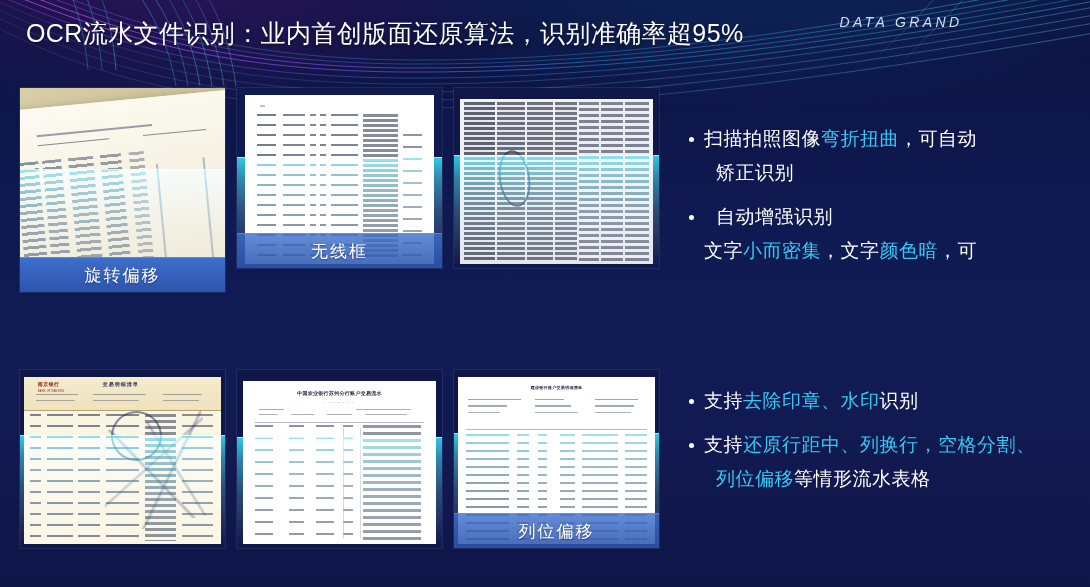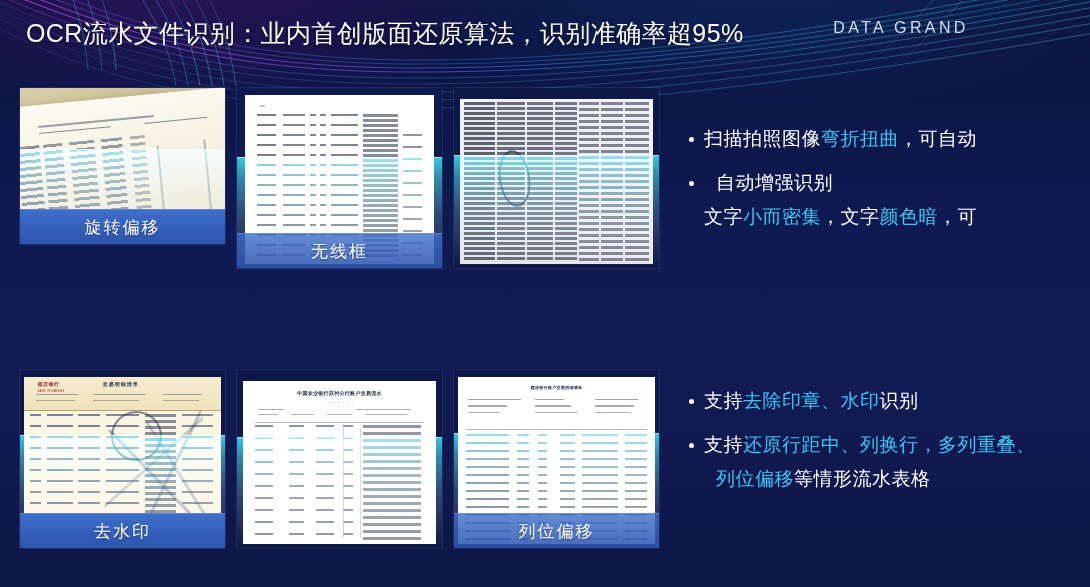--- a/index.html
+++ b/index.html
@@ -31,22 +31,22 @@
     font-size:25px; line-height:33px; color:#ffffff;
     letter-spacing:.4px; white-space:nowrap;
     text-shadow:0 1px 3px rgba(0,0,0,.45);
   }
   #brand { position:absolute; right:20px; top:12px; text-align:center; width:150px; }
   #brand .cn {
     font-size:21px; color:#ffffff; letter-spacing:2px;
     line-height:25px; font-weight:700;
   }
   #brand .en {
-    font-size:16px; color:#d6deef; letter-spacing:3.4px;
-    line-height:16px; margin-top:8px;
+    font-size:14px; color:#d6deef; letter-spacing:3.4px;
+    line-height:16px; margin-top:2px;font-style:italic;
   }
 
   
   .card {
     position:absolute;
     background:#0f1748;
     box-shadow:0 0 0 1px rgba(120,160,230,.14);
     overflow:hidden;
   }
   .shot { position:absolute; inset:0; overflow:hidden; background:#ffffff; }
@@ -141,21 +141,21 @@
     </g>
   </svg>
 
   <div id="header">
     <div id="page-title">OCR流水文件识别：业内首创版面还原算法，识别准确率超95%</div>
     <div id="brand">
       <div class="en">DATA GRAND</div>
     </div>
   </div>
 
-  <div class="card" style="left:20px; top:88px; width:205px; height:156px;">
+  <div class="card" style="left:20px; top:88px; width:205px; height:204px;">
     <div class="shot">
       <div class="paper" style="background:linear-gradient(160deg,#d9cfa8 0%,#cfc59b 22%,#e8e3cf 48%,#d6cda6 100%);">
 
         <div style="position:absolute; left:-8%; top:6%; width:118%; height:96%;
                     background:linear-gradient(175deg,#fdfbf2 0%,#f3efdf 55%,#e9e4cd 100%);
                     transform:rotate(-5.5deg); box-shadow:0 2px 10px rgba(0,0,0,.25);">
           <div class="docline" style="left:16%; top:14%; width:48%; height:2px; background:#7b7f8c;"></div>
           <div class="docline" style="left:16%; top:19%; width:30%; height:1px;"></div>
           <div class="docline" style="left:60%; top:19%; width:26%; height:1px;"></div>
           <div style="position:absolute; left:6%; top:27%; width:88%; height:62%;">
@@ -250,21 +250,20 @@
         <div style="position:absolute; left:38%; top:26%; width:58%; height:62%;
                     background:
                       linear-gradient(58deg, transparent 46%, rgba(40,55,85,.42) 47.5%, transparent 49%),
                       linear-gradient(-52deg, transparent 40%, rgba(40,55,85,.38) 41.5%, transparent 43%),
                       linear-gradient(70deg, transparent 62%, rgba(40,55,85,.34) 63.5%, transparent 65%),
                       linear-gradient(-30deg, transparent 55%, rgba(40,55,85,.30) 56.5%, transparent 58%);
                     transform:rotate(-12deg);"></div>
       </div>
       <div class="sweep edge" style="top:37%; height:63%;"></div>
     </div>
-    <div class="caption">去水印</div>
   </div>
 
   <div class="card" style="left:237px; top:370px; width:205px; height:178px;">
     <div class="shot" style="background:#0f1748;">
       <div class="paper" style="left:3%; top:6%; width:94%; height:92%; background:#ffffff;">
         <div style="position:absolute; left:0; top:6%; width:100%; text-align:center;
                     font-size:5px; color:#1d2740; font-weight:700; letter-spacing:.3px;">中国农业银行苏州分行账户交易流水</div>
         <div style="position:absolute; left:0; top:12%; width:100%; text-align:center;
                     font-size:2.6px; color:#5b6274; letter-spacing:.2px;">___________________</div>
         <div style="position:absolute; left:8%; top:17%; width:84%; height:6%;">
@@ -317,30 +316,31 @@
         </div>
       </div>
       <div class="sweep edge" style="top:36%; height:64%;"></div>
     </div>
     <div class="caption translucent">列位偏移</div>
   </div>
 
   <div class="bullets" style="top:122px;">
     <div class="bullet">
       <span class="line"><span>扫描拍照图像</span><span class="hl">弯折扭曲</span><span>，可自动</span></span>
+      <span class="line indent"><span>矫正识别</span></span>
     </div>
     <div class="bullet">
       <span class="line indent"><span>自动增强识别</span></span>
       <span class="line"><span>文字</span><span class="hl">小而密集</span><span>，文字</span><span class="hl">颜色暗</span><span>，可</span></span>
     </div>
   </div>
 
   <div class="bullets" style="top:384px;">
     <div class="bullet">
       <span class="line"><span>支持</span><span class="hl">去除印章、水印</span><span>识别</span></span>
     </div>
     <div class="bullet">
-      <span class="line"><span>支持</span><span class="hl">还原行距中、列换行，多列重叠、</span></span>
+      <span class="line"><span>支持</span><span class="hl">还原行距中、列换行，空格分割、</span></span>
       <span class="line indent"><span class="hl">列位偏移</span><span>等情形流水表格</span></span>
     </div>
   </div>
 
 </div>
 
 </body></html>

